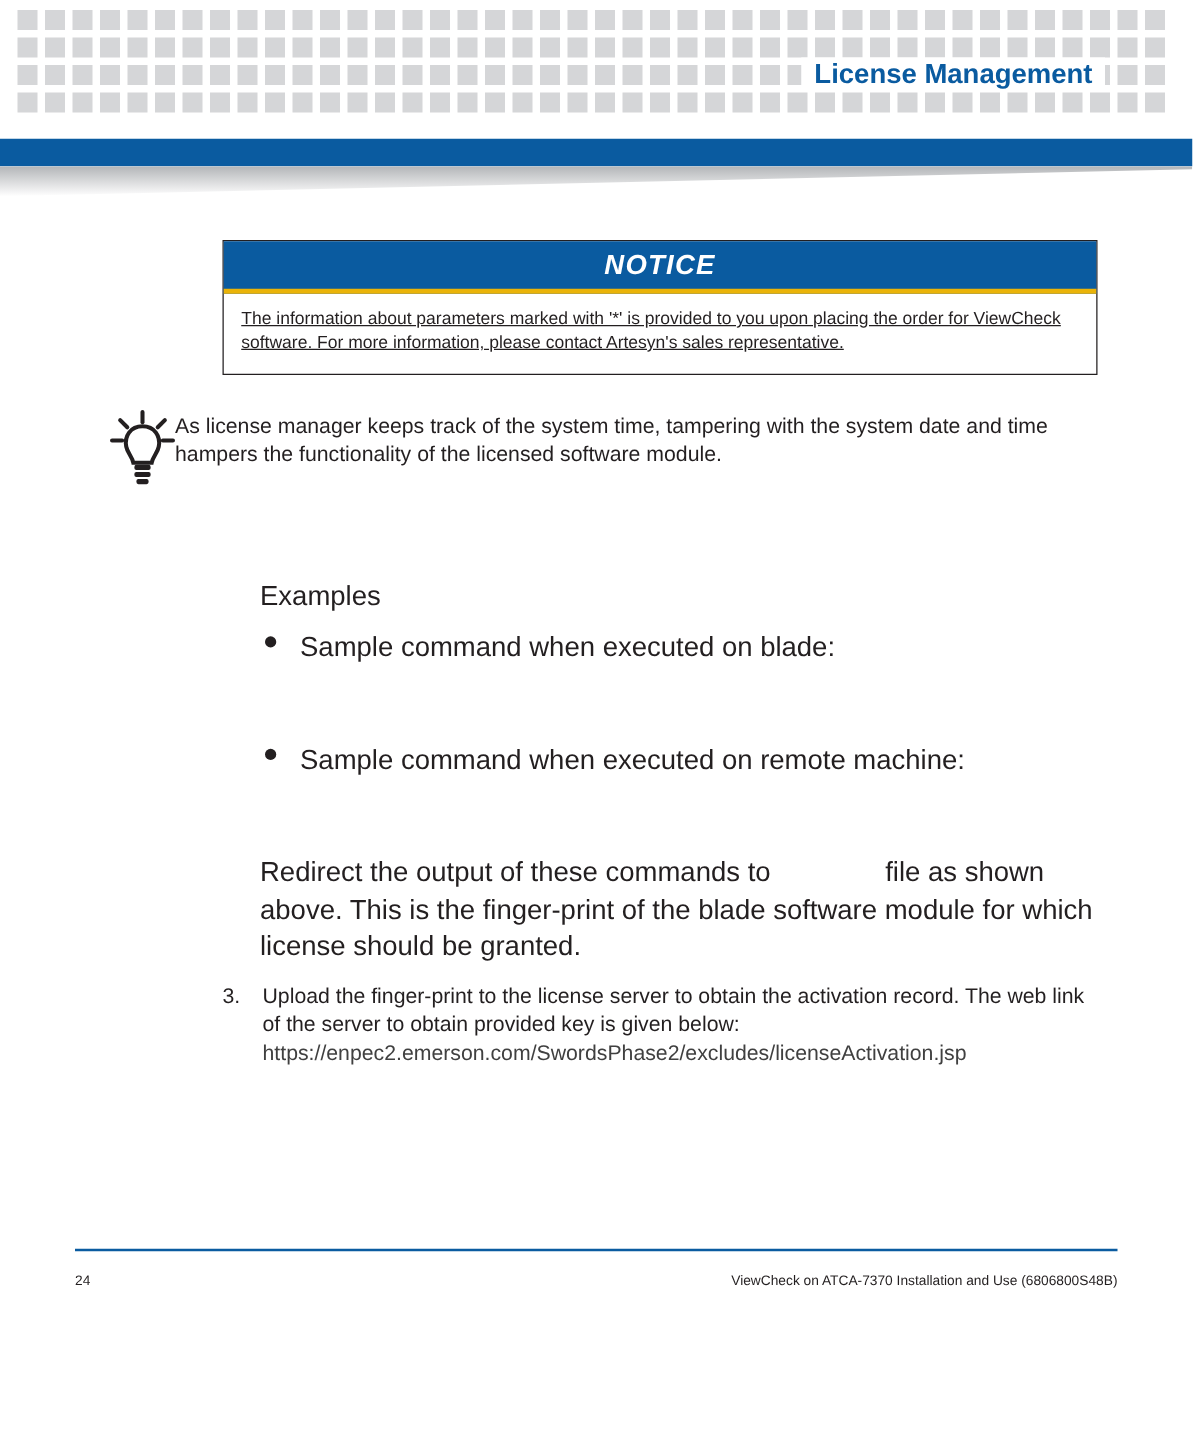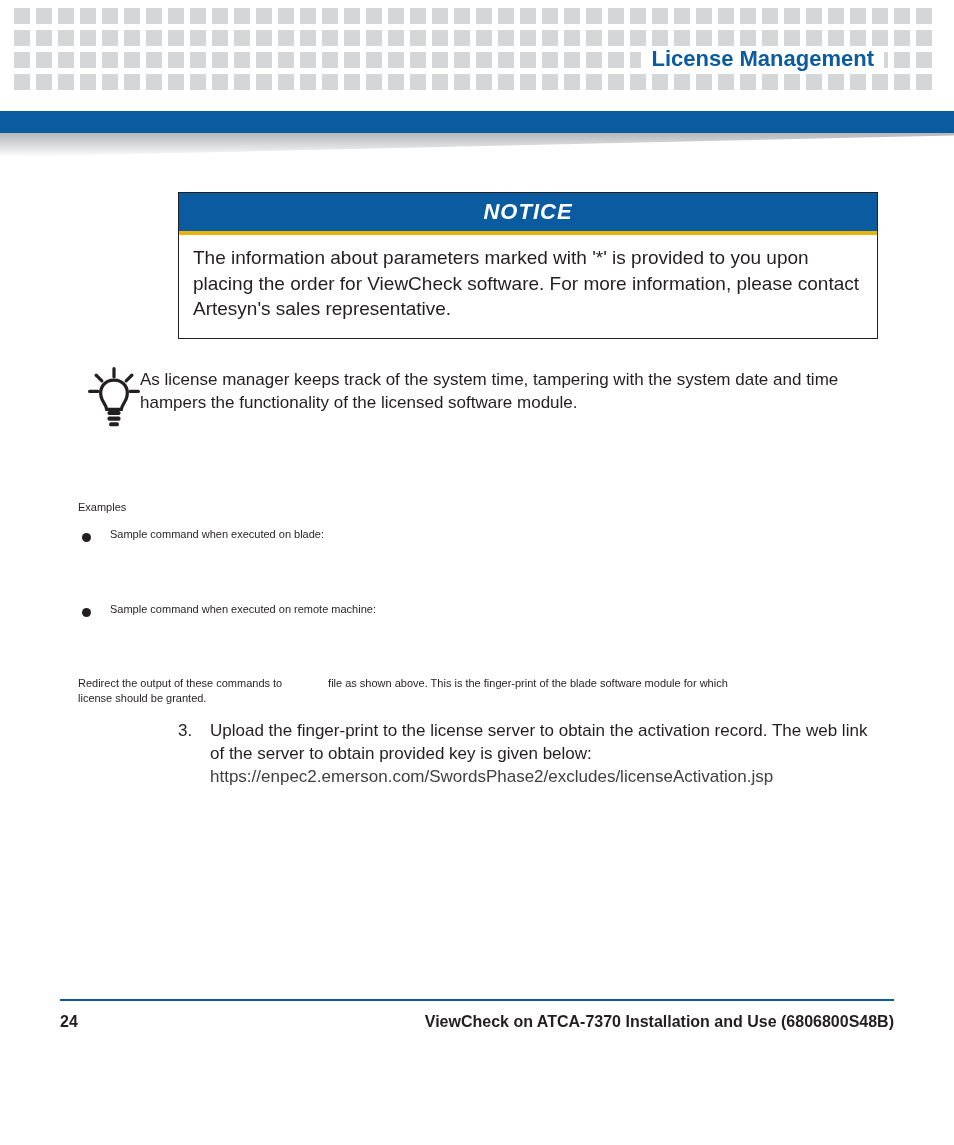--- a/index.html
+++ b/index.html
@@ -17,44 +17,44 @@
   
   .blue-bar { position: absolute; top: 111px; left: 0; width: 100%; height: 22px; background: #0a5ba0; }
   .gray-tri { position: absolute; top: 133px; left: 0; width: 100%; height: 24px; background: linear-gradient(to bottom, #b3b5b8, #ffffff); clip-path: polygon(0 0, 100% 0, 100% 10%, 0 100%); }
 
   
   .content { position: absolute; top: 192px; left: 78px; width: 802px; }
 
   
   .notice-box { margin-left: 100px; width: 700px; border: 1px solid #231f20; }
   .notice-head { background: #0a5ba0; color: #ffffff; text-align: center; font-style: italic; font-weight: 700; font-size: 22px; letter-spacing: 1px; padding: 6px 0; border-bottom: 4px solid #eab308; }
-  .notice-body { padding: 10px 14px 16px 14px; font-size: 19px; line-height: 1.35; }
+  .notice-body { padding: 10px 14px 16px 14px; font-size: 14px; line-height: 1.35; text-decoration: underline; }
 
   
   .tip { margin-top: 28px; display: flex; }
   .bulb { flex: 0 0 52px; margin-left: 10px; }
   .tip-text { flex: 1; font-size: 17px; line-height: 1.35; padding-top: 2px; }
 
   
-  .examples { margin-top: 64px; width: 670px; font-size: 11px; line-height: 1.35; }
+  .examples { margin-top: 64px; margin-left: 130px; width: 670px; font-size: 22px; line-height: 1.35; }
   .examples .label { margin-bottom: 12px; }
   .bullets { list-style: none; margin-left: 4px; }
   .bullets li { padding-left: 28px; position: relative; margin-bottom: 60px; }
   .bullets li::before { content: ""; position: absolute; left: 0; top: 6px; width: 9px; height: 9px; background: #231f20; border-radius: 50%; }
   .redirect { margin-top: 8px; }
 
   
   .step { margin-top: 14px; margin-left: 100px; width: 700px; display: flex; gap: 12px; font-size: 17px; line-height: 1.35; }
   .step-num { flex: 0 0 20px; }
   .step-body { flex: 1; }
   .link { color: #404040; }
 
   
   .footer-rule { position: absolute; bottom: 64px; left: 60px; width: 834px; height: 2px; background: #0a5ba0; }
-  .footer { position: absolute; bottom: 34px; left: 60px; width: 834px; display: flex; justify-content: space-between; font-size: 16px; font-weight: bold; }
+  .footer { position: absolute; bottom: 34px; left: 60px; width: 834px; display: flex; justify-content: space-between; font-size: 11px; }
 
   
 
 </style>
 </head>
 <body>
 <div class="page">
 
   <div class="squares-row squares-top" id="squares-top">
       <div class="sq"></div>

